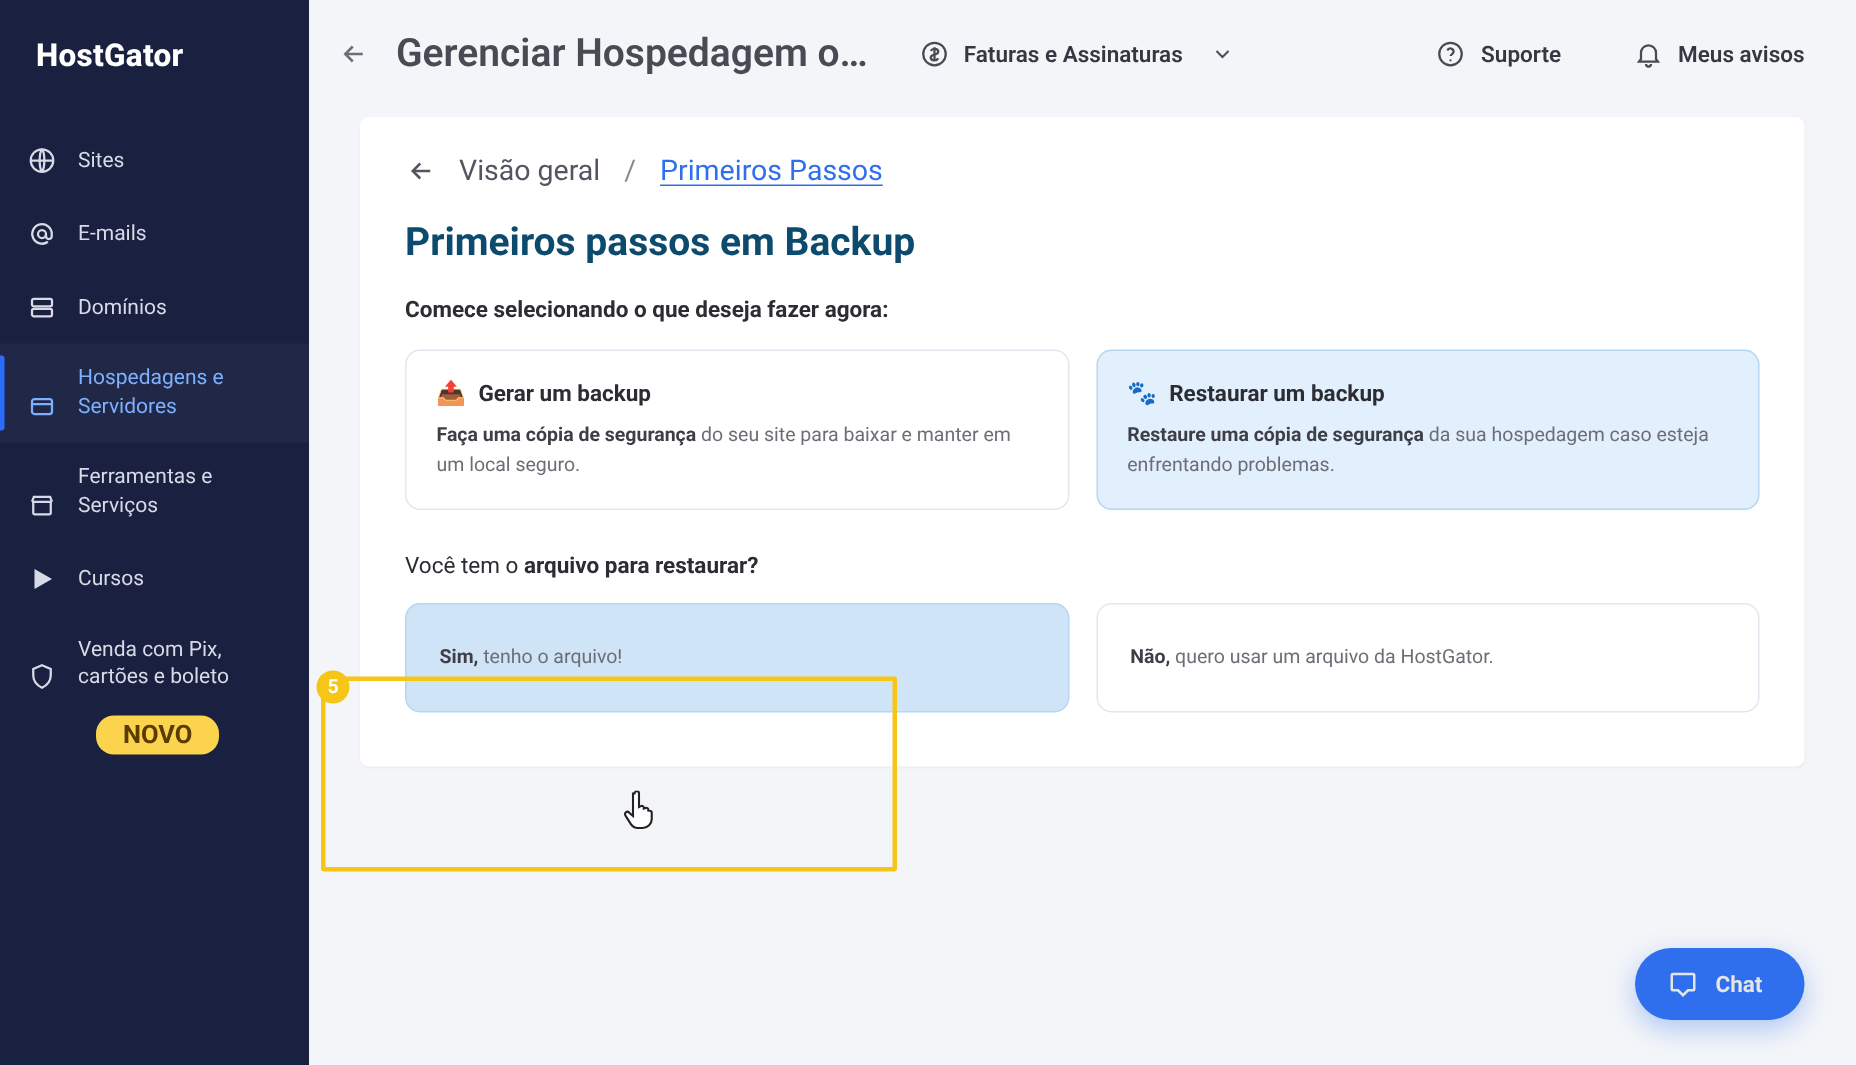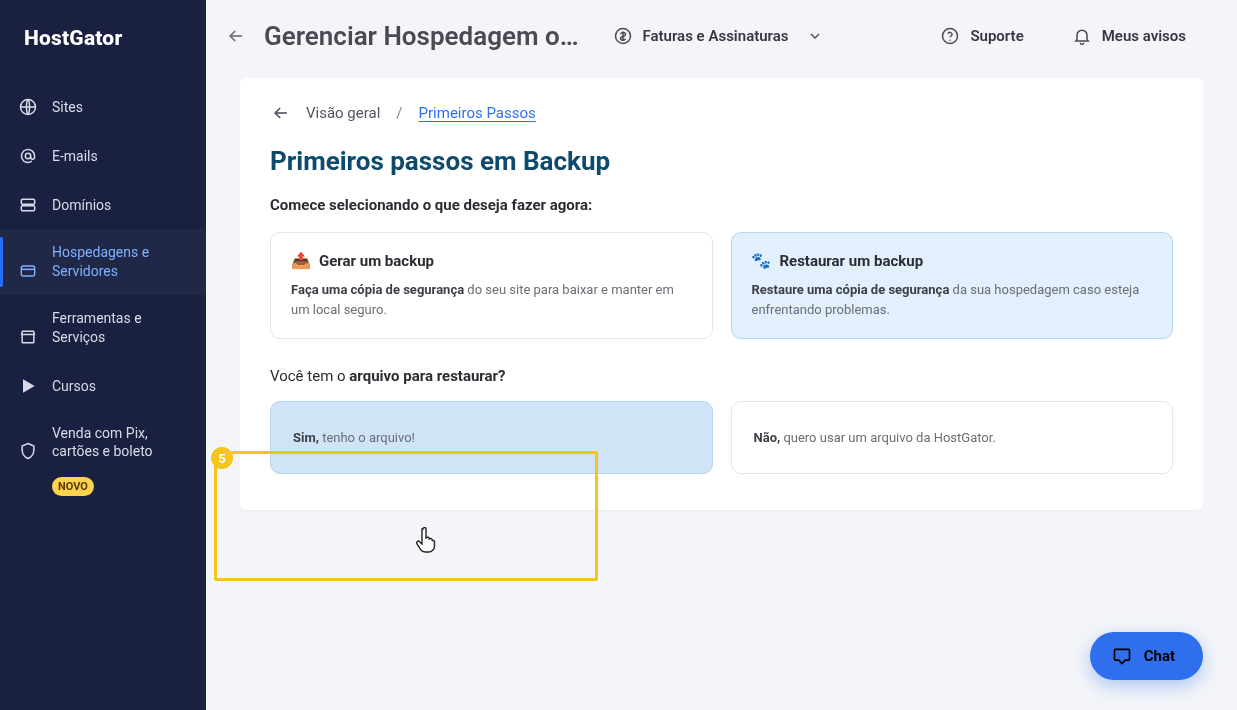--- a/index.html
+++ b/index.html
@@ -55,28 +55,29 @@
   .nav-item.active{
     color:#7db1ff;background:rgba(255,255,255,0.03);
   }
   .nav-item.active::before{
     content:"";position:absolute;left:0;top:8px;bottom:8px;width:3px;
     background:var(--blue);border-radius:0 2px 2px 0;
   }
   .nav-item .label{flex:1;}
   .badge-novo{
     display:inline-block;background:var(--badge);color:#5a3b00;
-    font-size:11px;font-weight:700;padding:3px 6px;border-radius:12px;
+    font-size:17px;font-weight:700;padding:3px 18px;border-radius:12px;
     margin-top:8px;
+    margin-left:12px;
   }
   .nav-extra{padding-left:52px;margin-top:-6px;margin-bottom:10px;}
 
   
   .topbar{
-    position:absolute;left:206px;right:17px;top:0;height:72px;
+    position:absolute;left:206px;right:0;top:0;height:72px;
     display:flex;align-items:center;
     padding:0 28px 0 14px;
     background:var(--page-bg);
     gap:12px;
   }
   .tb-back{
     width:32px;height:32px;display:flex;align-items:center;justify-content:center;
     color:#6d6d76;cursor:pointer;
   }
   .tb-title{
@@ -95,21 +96,21 @@
   .tb-action.invoices .chev{margin-left:6px;}
 
   
   .content{
     position:absolute;left:240px;right:34px;top:78px;
     background:#fff;border-radius:6px;
     padding:24px 30px 36px 30px;
     box-shadow:0 1px 2px rgba(0,0,0,0.04);
   }
   .crumbs{
-    display:flex;align-items:center;gap:14px;color:#555561;font-size:15px;
+    display:flex;align-items:center;gap:14px;color:#555561;font-size:19px;
     margin-bottom:22px;
   }
   .crumbs .back-ic{
     width:22px;height:22px;display:flex;align-items:center;justify-content:center;
     color:#555561;cursor:pointer;
   }
   .crumb-link{color:#2f6fed;text-decoration:underline;text-underline-offset:3px;cursor:pointer;}
   .crumb-sep{color:#8a8a93;margin:0 2px;}
 
   .page-title{
@@ -161,21 +162,21 @@
   }
 
   
   .cursor-hand{
     position:absolute;width:24px;height:28px;pointer-events:none;
   }
 
   
   .chat-pill{
     position:absolute;right:34px;bottom:30px;
-    background:var(--blue-accent);color:#000000;font-weight:700;
+    background:var(--blue-accent);color:#e5e5e5;font-weight:700;
     border-radius:28px;padding:14px 28px 14px 22px;
     display:flex;align-items:center;gap:12px;cursor:pointer;
     box-shadow:0 6px 18px rgba(47,111,237,.35);
     font-size:15px;
   }
   .chat-pill .ic{width:20px;height:20px;display:flex;align-items:center;justify-content:center;}
 
   svg{display:block;}
 </style>
 </head>

